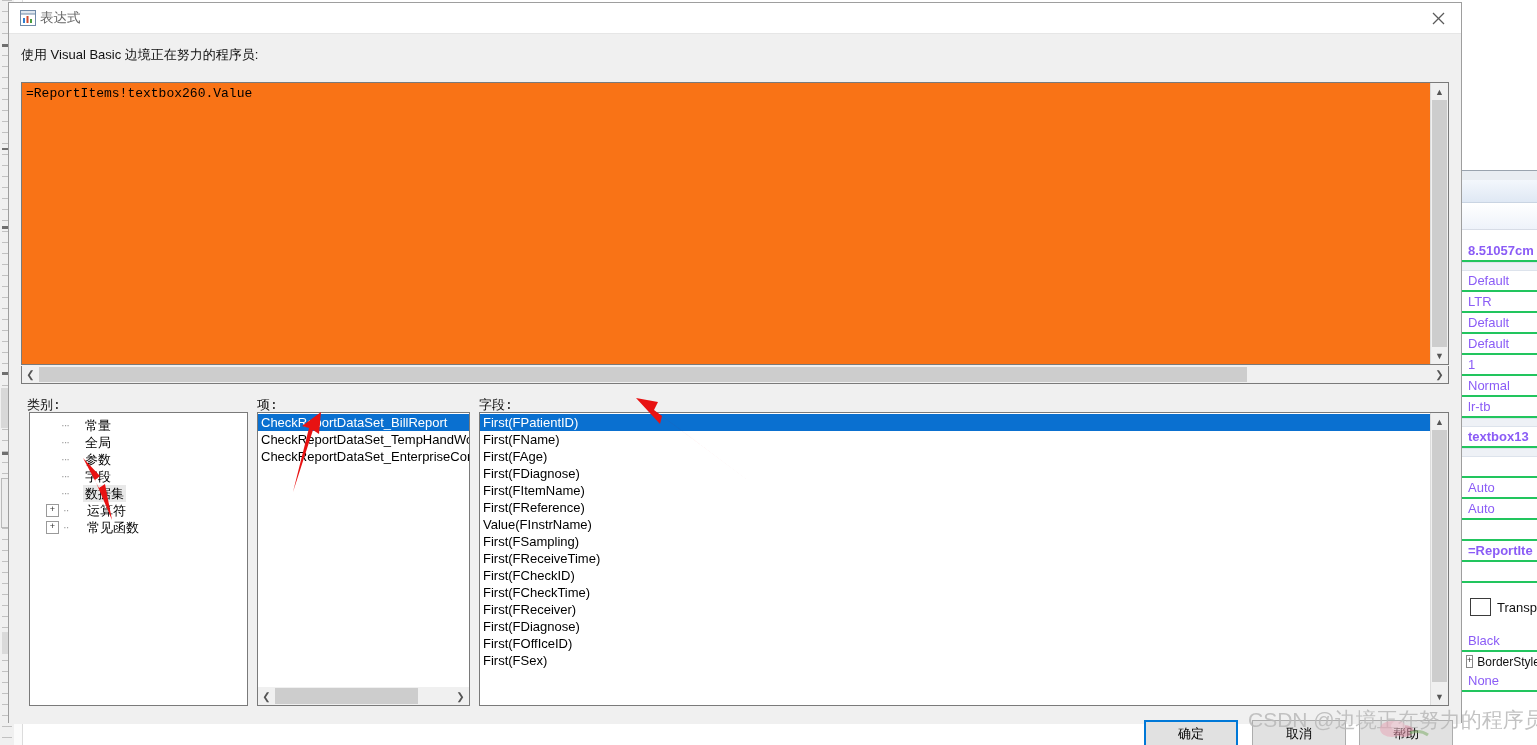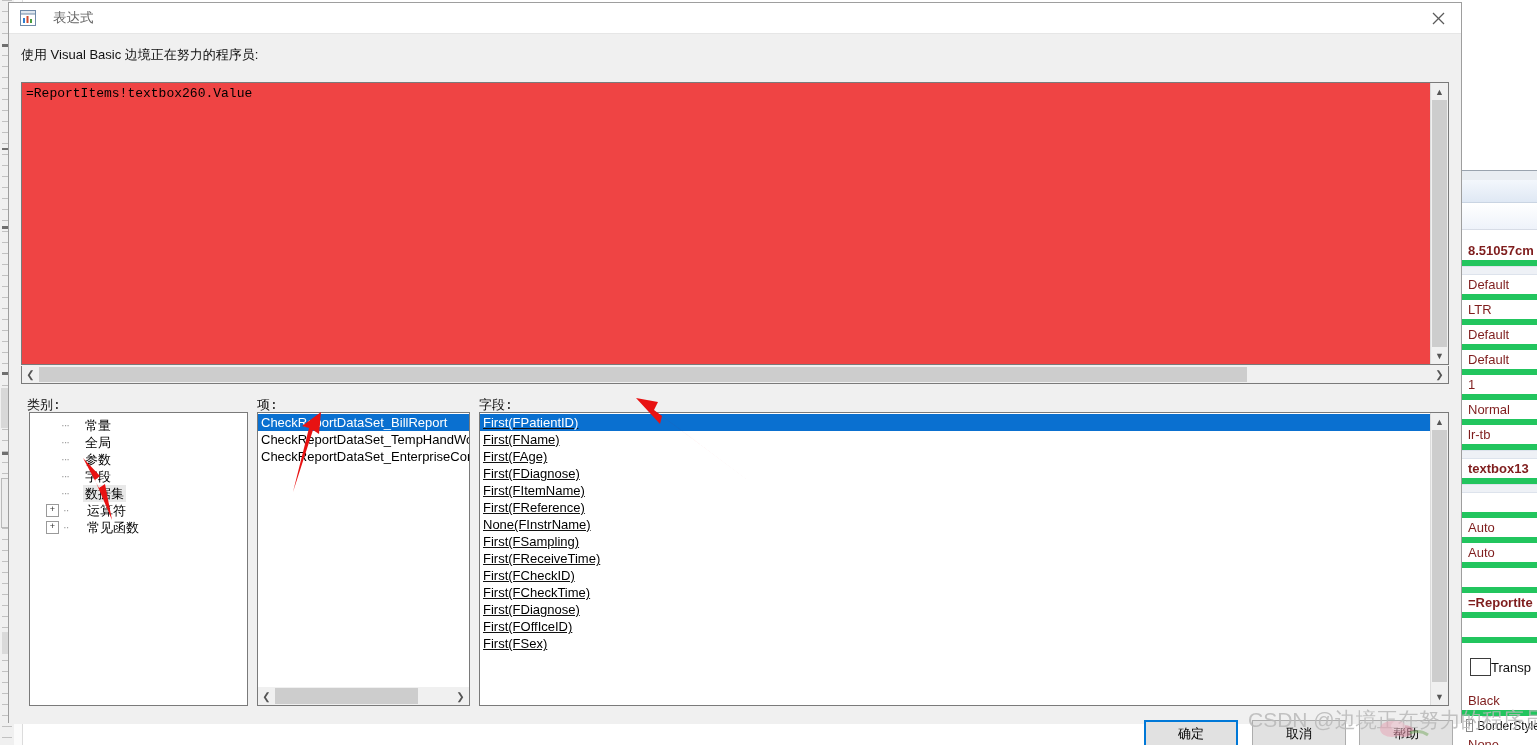--- a/index.html
+++ b/index.html
@@ -18,49 +18,49 @@
   .bg-left-strip{position:absolute;left:14px;top:0;width:8px;height:745px;background:#fbfbfb;border-right:1px solid #dcdcdc;}
   .bg-mark{position:absolute;background:#6f6f6f;}
   .bg-panel-right{position:absolute;left:1462px;top:0;width:75px;height:745px;background:#ffffff;border-left:1px solid #c4c4c4;}
   .bg-top-white{position:absolute;left:1462px;top:0;width:75px;height:170px;background:#fff;}
   .bg-toolwin{position:absolute;left:1462px;top:170px;width:75px;height:10px;background:#e9edf2;border-top:1px solid #9aa3ae;border-bottom:1px solid #cfd6de;}
 
   
   .prop-grid{position:absolute;left:1462px;top:180px;width:75px;height:565px;background:#fff;}
   .prop-band{height:22px;background:linear-gradient(to bottom,#f3f7fc,#dfe8f4);border-bottom:1px solid #c9d4e2;}
   .prop-band2{height:26px;background:linear-gradient(to bottom,#ffffff,#eef2fa);border-bottom:1px solid #d7dce6;}
-  .prop-row{height:19px;line-height:19px;padding-left:6px;font-size:13px;color:#7f1d1d;border-bottom:6px solid #22c55e;white-space:nowrap;overflow:hidden;}
+  .prop-row{height:19px;line-height:19px;padding-left:6px;font-size:13px;color:#8b5cf6;border-bottom:2px solid #22c55e;white-space:nowrap;overflow:hidden;}
   .prop-row.bold{font-weight:bold;}
   .prop-gap{height:11px;background:#fff;}
   .prop-sep{height:7px;background:#eef1f6;border-top:1px solid #dde3ec;border-bottom:1px solid #dde3ec;}
-  .prop-check-row{height:26px;display:flex;align-items:center;padding-left:8px;}
+  .prop-check-row{height:26px;display:flex;align-items:center;padding-left:8px;gap:6px;}
   .prop-swatch{width:19px;height:16px;background:#fff;border:1px solid #3b3b3b;}
   .prop-bstyle{display:flex;align-items:center;gap:4px;height:19px;padding-left:4px;}
   .exp-box{width:11px;height:11px;border:1px solid #888;background:#fff;font-size:9px;line-height:9px;text-align:center;color:#333;}
 
   
   #dialog{
     position:absolute;left:8px;top:2px;width:1454px;height:721px;
     background:#f0f0f0;border:1px solid #9e9e9e;box-sizing:border-box;
   }
   .dlg-titlebar{height:30px;background:#ffffff;display:flex;align-items:center;
      border-bottom:1px solid #e6e6e6;position:relative;}
   .dlg-icon{margin-left:10px;width:18px;height:18px;position:relative;}
-  .dlg-title{margin-left:16px;font-size:13.5px;color:#666;}
+  .dlg-title{margin-left:3px;font-size:13.5px;color:#666;}
   .dlg-close{position:absolute;right:0;top:0;width:46px;height:30px;display:flex;
      align-items:center;justify-content:center;color:#5a5a5a;font-size:15px;}
 
   .dlg-body{position:relative;height:690px;background:#f0f0f0;}
 
   .lbl{font-size:13px;color:#111;}
 
   
   #expr-label{position:absolute;left:12px;top:12px;}
   #expr-wrap{position:absolute;left:12px;top:48px;width:1428px;height:283px;
-     border:1px solid #7a7a7a;background:#ef4444;box-sizing:border-box;display:flex;}
+     border:1px solid #7a7a7a;background:#f97316;box-sizing:border-box;display:flex;}
   #expr-text{flex:1;padding:3px 4px;font-family:"Liberation Mono","DejaVu Sans Mono",monospace;
      font-size:13px;color:#000;white-space:pre;overflow:hidden;line-height:16px;}
   .vscroll{width:17px;background:#f0f0f0;border-left:1px solid #dcdcdc;display:flex;flex-direction:column;}
   .vs-arrow{height:17px;display:flex;align-items:center;justify-content:center;color:#555;font-size:9px;background:#f0f0f0;}
   .vs-track{flex:1;background:#f0f0f0;position:relative;}
   .vs-thumb{position:absolute;left:1px;right:1px;top:0;bottom:0;background:#cdcdcd;}
 
   #expr-hscroll{position:absolute;left:12px;top:332px;width:1428px;height:18px;
      background:#f0f0f0;border:1px solid #7a7a7a;border-top:none;box-sizing:border-box;display:flex;}
   .hs-arrow{width:17px;display:flex;align-items:center;justify-content:center;color:#555;font-size:10px;}
@@ -84,21 +84,21 @@
   #item-label{left:248px;top:362px;}
   #item-list{left:248px;top:378px;width:213px;height:294px;}
   .item-rows{padding:1px 0 0 0;}
   .lrow{height:17px;line-height:17px;padding-left:3px;font-size:13px;color:#000;white-space:nowrap;overflow:hidden;}
   .lrow.sel{background:#0a70d0;color:#fff;}
   #item-hscroll{position:absolute;left:249px;top:653px;width:211px;height:18px;background:#f0f0f0;display:flex;}
   #item-hthumb{position:absolute;left:0;top:1px;bottom:1px;width:143px;background:#cdcdcd;}
 
   #fld-label{left:470px;top:362px;}
   #fld-list{left:470px;top:378px;width:970px;height:294px;display:flex;}
-  .fld-rows{flex:1;padding:1px 0 0 0;text-decoration:underline;}
+  .fld-rows{flex:1;padding:1px 0 0 0;}
 
   
   .btn{position:absolute;height:27px;background:#e1e1e1;border:1px solid #adadad;
      box-sizing:border-box;display:flex;align-items:center;justify-content:center;
      font-size:13px;color:#000;}
   .btn.focus{border:2px solid #0078d7;}
   #btn-ok{left:1135px;top:686px;width:94px;}
   #btn-cancel{left:1243px;top:686px;width:94px;}
   #btn-help{left:1350px;top:686px;width:94px;}
 
@@ -274,25 +274,26 @@
 
     <div id="fld-label" class="col-label">字段:</div>
     <div id="fld-list" class="listbox">
       <div class="fld-rows" id="fld-rows">
           <div class="lrow sel">First(FPatientID)</div>
           <div class="lrow">First(FName)</div>
           <div class="lrow">First(FAge)</div>
           <div class="lrow">First(FDiagnose)</div>
           <div class="lrow">First(FItemName)</div>
           <div class="lrow">First(FReference)</div>
-          <div class="lrow">None(FInstrName)</div>
+          <div class="lrow">Value(FInstrName)</div>
           <div class="lrow">First(FSampling)</div>
           <div class="lrow">First(FReceiveTime)</div>
           <div class="lrow">First(FCheckID)</div>
           <div class="lrow">First(FCheckTime)</div>
+          <div class="lrow">First(FReceiver)</div>
           <div class="lrow">First(FDiagnose)</div>
           <div class="lrow">First(FOffIceID)</div>
           <div class="lrow">First(FSex)</div>
         </div>
       <div class="vscroll">
         <div class="vs-arrow">▲</div>
         <div class="vs-track">
           <div class="vs-thumb" style="bottom:auto;height:252px;"></div>
         </div>
         <div class="vs-arrow">▼</div>

